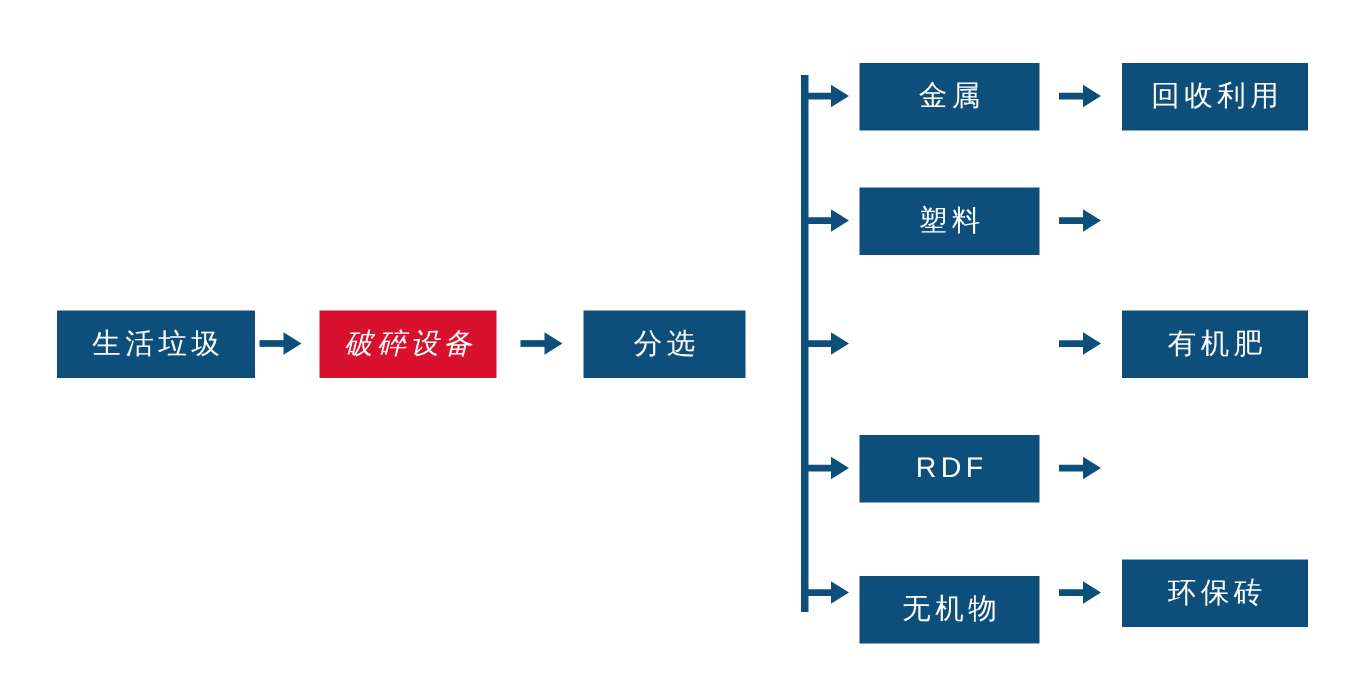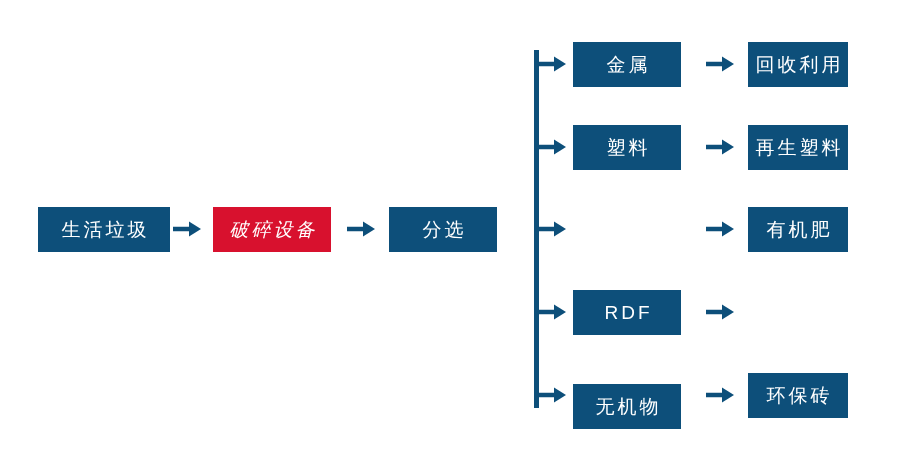--- a/index.html
+++ b/index.html
@@ -10,22 +10,22 @@
   .node{
     position:absolute;height:45px;display:flex;align-items:center;justify-content:center;
     color:#ffffff;font-size:19px;letter-spacing:3px;line-height:1;white-space:nowrap;
     text-indent:3px; 
   }
   .blue{background:#0d4f7a;}
   .red{background:#d8112e;font-style:italic;}
   .arrow{position:absolute;display:block;}
   .vline{position:absolute;left:534px;top:50px;width:5px;height:358px;background:#0d4f7a;}
   
-  .col2{left:573px;width:108px;}
-  .col3{left:748px;width:100px;}
+  .col2{left:573px;width:120px;}
+  .col3{left:748px;width:124px;}
 </style>
 </head>
 <body>
 
 <svg width="0" height="0" style="position:absolute">
   <symbol id="arr" viewBox="0 0 30 22">
     <line x1="1" y1="11" x2="19" y2="11" stroke="#0d4f7a" stroke-width="4.5"></line>
     <polygon points="17,3.5 29,11 17,18.5" fill="#0d4f7a"></polygon>
   </symbol>
 </svg>
@@ -57,21 +57,20 @@
     </svg>
   <div class="node blue col3" style="top:42px">回收利用</div>
 
   <svg class="arrow" width="30" height="22" style="left:537px;top:136px">
       <use href="#arr"></use>
     </svg>
   <div class="node blue col2" style="top:125px">塑料</div>
   <svg class="arrow" width="30" height="22" style="left:705px;top:136px">
       <use href="#arr"></use>
     </svg>
-  <div class="node blue col3" style="top:125px">再生塑料</div>
 
   <svg class="arrow" width="30" height="22" style="left:537px;top:218px">
       <use href="#arr"></use>
     </svg>
   <svg class="arrow" width="30" height="22" style="left:705px;top:218px">
       <use href="#arr"></use>
     </svg>
   <div class="node blue col3" style="top:207px">有机肥</div>
 
   <svg class="arrow" width="30" height="22" style="left:537px;top:301px">

